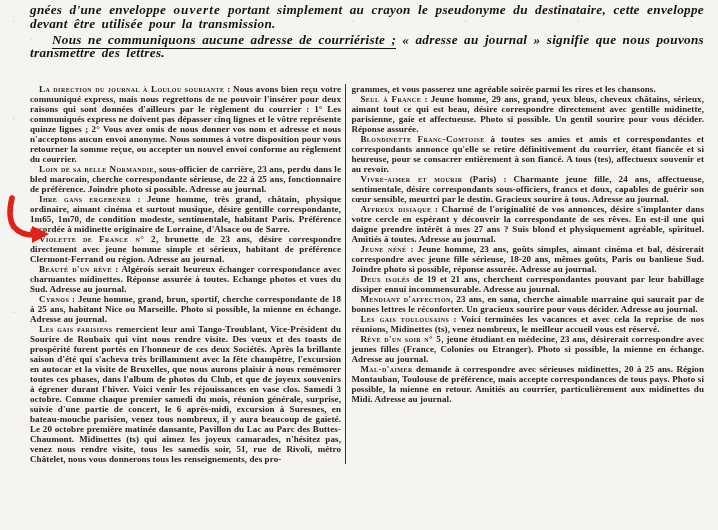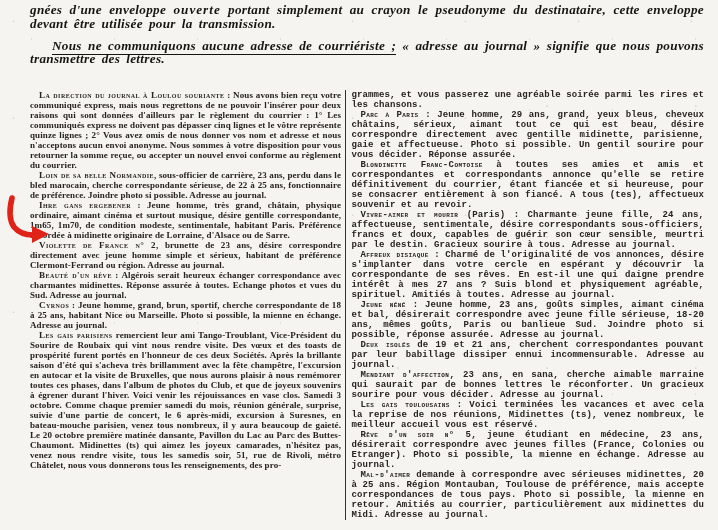--- a/index.html
+++ b/index.html
@@ -18,34 +18,34 @@
       radial-gradient(circle at 67% 81%, rgba(40,35,25,.12) 0 .6px, transparent 1.2px),
       radial-gradient(circle at 38% 55%, rgba(40,35,25,.10) 0 .5px, transparent 1px);
     background-size:113px 97px, 149px 131px, 83px 71px;
   }
   
   .header{
     font-size:13.2px;line-height:13.8px;font-weight:bold;font-style:italic;
     color:#171512;letter-spacing:.3px;word-spacing:2.5px;
   }
   .header p{margin:0;text-align:justify;}
-  .header p.second{margin-top:8px;text-indent:22px;}
+  .header p.second{margin-top:2px;text-indent:22px;}
   .hbold{font-weight:900;letter-spacing:1px;}
   .underlined{border-bottom:1.6px solid #171512;padding-bottom:1px;}
   
   .columns{
     display:flex;margin-top:24px;align-items:stretch;
   }
   .col{
     font-size:9px;line-height:10px;font-weight:700;
     color:#262era;color:#282420;
     text-align:justify;letter-spacing:.1px;
   }
   .col.left{width:311px;}
-  .col.right{flex:1;padding-left:5px;font-family:Liberation Mono, monospace;}
+  .col.right{flex:1;padding-left:5px;}
   .divider{width:1.4px;background:#35302a;margin-left:4px;}
   p.ad{margin:0;text-indent:9px;}
   p.ad.cont{text-indent:0;}
   .lead{font-variant:small-caps;letter-spacing:.45px;}
   
   .arrow{position:absolute;left:1px;top:194px;width:54px;height:54px;}
 </style>
 </head>
 <body>
 
@@ -62,21 +62,21 @@
         <p class="ad"><span class="lead">Loin de sa belle Normandie</span>, sous-officier de carrière, 23 ans, perdu dans le bled marocain, cherche correspondante sérieuse, de 22 à 25 ans, fonctionnaire de préférence. Joindre photo si possible. Adresse au journal.</p>
         <p class="ad"><span class="lead">Ihre gans ergebener</span> : Jeune homme, très grand, châtain, physique ordinaire, aimant cinéma et surtout musique, désire gentille correspondante, 1m65, 1m70, de condition modeste, sentimentale, habitant Paris. Préférence accordée à midinette originaire de Lorraine, d'Alsace ou de Sarre.</p>
         <p class="ad"><span class="lead">Violette de France n° 2</span>, brunette de 23 ans, désire correspondre directement avec jeune homme simple et sérieux, habitant de préférence Clermont-Ferrand ou région. Adresse au journal.</p>
         <p class="ad"><span class="lead">Beauté d'un rêve</span> : Algérois serait heureux échanger correspondance avec charmantes midinettes. Réponse assurée à toutes. Echange photos et vues du Sud. Adresse au journal.</p>
         <p class="ad"><span class="lead">Cyrnos</span> : Jeune homme, grand, brun, sportif, cherche correspondante de 18 à 25 ans, habitant Nice ou Marseille. Photo si possible, la mienne en échange. Adresse au journal.</p>
         <p class="ad"><span class="lead">Les gais parisiens</span> remercient leur ami Tango-Troublant, Vice-Président du Sourire de Roubaix qui vint nous rendre visite. Des vœux et des toasts de prospérité furent portés en l'honneur de ces deux Sociétés. Après la brillante saison d'été qui s'acheva très brillamment avec la fête champêtre, l'excursion en autocar et la visite de Bruxelles, que nous aurons plaisir à nous remémorer toutes ces phases, dans l'album de photos du Club, et que de joyeux souvenirs à égrener durant l'hiver. Voici venir les réjouissances en vase clos. Samedi 3 octobre. Comme chaque premier samedi du mois, réunion générale, surprise, suivie d'une partie de concert, le 6 après-midi, excursion à Suresnes, en bateau-mouche parisien, venez tous nombreux, il y aura beaucoup de gaieté. Le 20 octobre première matinée dansante, Pavillon du Lac au Parc des Buttes-Chaumont. Midinettes (ts) qui aimez les joyeux camarades, n'hésitez pas, venez nous rendre visite, tous les samedis soir, 51, rue de Rivoli, métro Châtelet, nous vous donnerons tous les renseignements, des pro-</p>
       </div>
     <div class="divider"></div>
     <div class="col right" id="col-right">
         <p class="ad cont">grammes, et vous passerez une agréable soirée parmi les rires et les chansons.</p>
-        <p class="ad"><span class="lead">Parc à Paris</span> : Jeune homme, 29 ans, grand, yeux bleus, cheveux châtains, sérieux, aimant tout ce qui est beau, désire correspondre directement avec gentille midinette, parisienne, gaie et affectueuse. Photo si possible. Un gentil sourire pour vous décider. Réponse assurée.</p>
+        <p class="ad"><span class="lead">Seul à France</span> : Jeune homme, 29 ans, grand, yeux bleus, cheveux châtains, sérieux, aimant tout ce qui est beau, désire correspondre directement avec gentille midinette, parisienne, gaie et affectueuse. Photo si possible. Un gentil sourire pour vous décider. Réponse assurée.</p>
         <p class="ad"><span class="lead">Blondinette Franc-Comtoise</span> à toutes ses amies et amis et correspondantes et correspondants annonce qu'elle se retire définitivement du courrier, étant fiancée et si heureuse, pour se consacrer entièrement à son fiancé. A tous (tes), affectueux souvenir et au revoir.</p>
         <p class="ad"><span class="lead">Vivre-aimer et mourir</span> (Paris) : Charmante jeune fille, 24 ans, affectueuse, sentimentale, désire correspondants sous-officiers, francs et doux, capables de guérir son cœur sensible, meurtri par le destin. Gracieux sourire à tous. Adresse au journal.</p>
         <p class="ad"><span class="lead">Affreux disiaque</span> : Charmé de l'originalité de vos annonces, désire s'implanter dans votre cercle en espérant y découvrir la correspondante de ses rêves. En est-il une qui daigne prendre intérêt à mes 27 ans ? Suis blond et physiquement agréable, spirituel. Amitiés à toutes. Adresse au journal.</p>
         <p class="ad"><span class="lead">Jeune néné</span> : Jeune homme, 23 ans, goûts simples, aimant cinéma et bal, désirerait correspondre avec jeune fille sérieuse, 18-20 ans, mêmes goûts, Paris ou banlieue Sud. Joindre photo si possible, réponse assurée. Adresse au journal.</p>
         <p class="ad"><span class="lead">Deux isolés</span> de 19 et 21 ans, cherchent correspondantes pouvant par leur babillage dissiper ennui incommensurable. Adresse au journal.</p>
         <p class="ad"><span class="lead">Mendiant d'affection</span>, 23 ans, en sana, cherche aimable marraine qui saurait par de bonnes lettres le réconforter. Un gracieux sourire pour vous décider. Adresse au journal.</p>
         <p class="ad"><span class="lead">Les gais toulousains</span> : Voici terminées les vacances et avec cela la reprise de nos réunions, Midinettes (ts), venez nombreux, le meilleur accueil vous est réservé.</p>
         <p class="ad"><span class="lead">Rêve d'un soir n° 5</span>, jeune étudiant en médecine, 23 ans, désirerait correspondre avec jeunes filles (France, Colonies ou Etranger). Photo si possible, la mienne en échange. Adresse au journal.</p>
         <p class="ad"><span class="lead">Mal-d'aimer</span> demande à correspondre avec sérieuses midinettes, 20 à 25 ans. Région Montauban, Toulouse de préférence, mais accepte correspondances de tous pays. Photo si possible, la mienne en retour. Amitiés au courrier, particulièrement aux midinettes du Midi. Adresse au journal.</p>
       </div>

